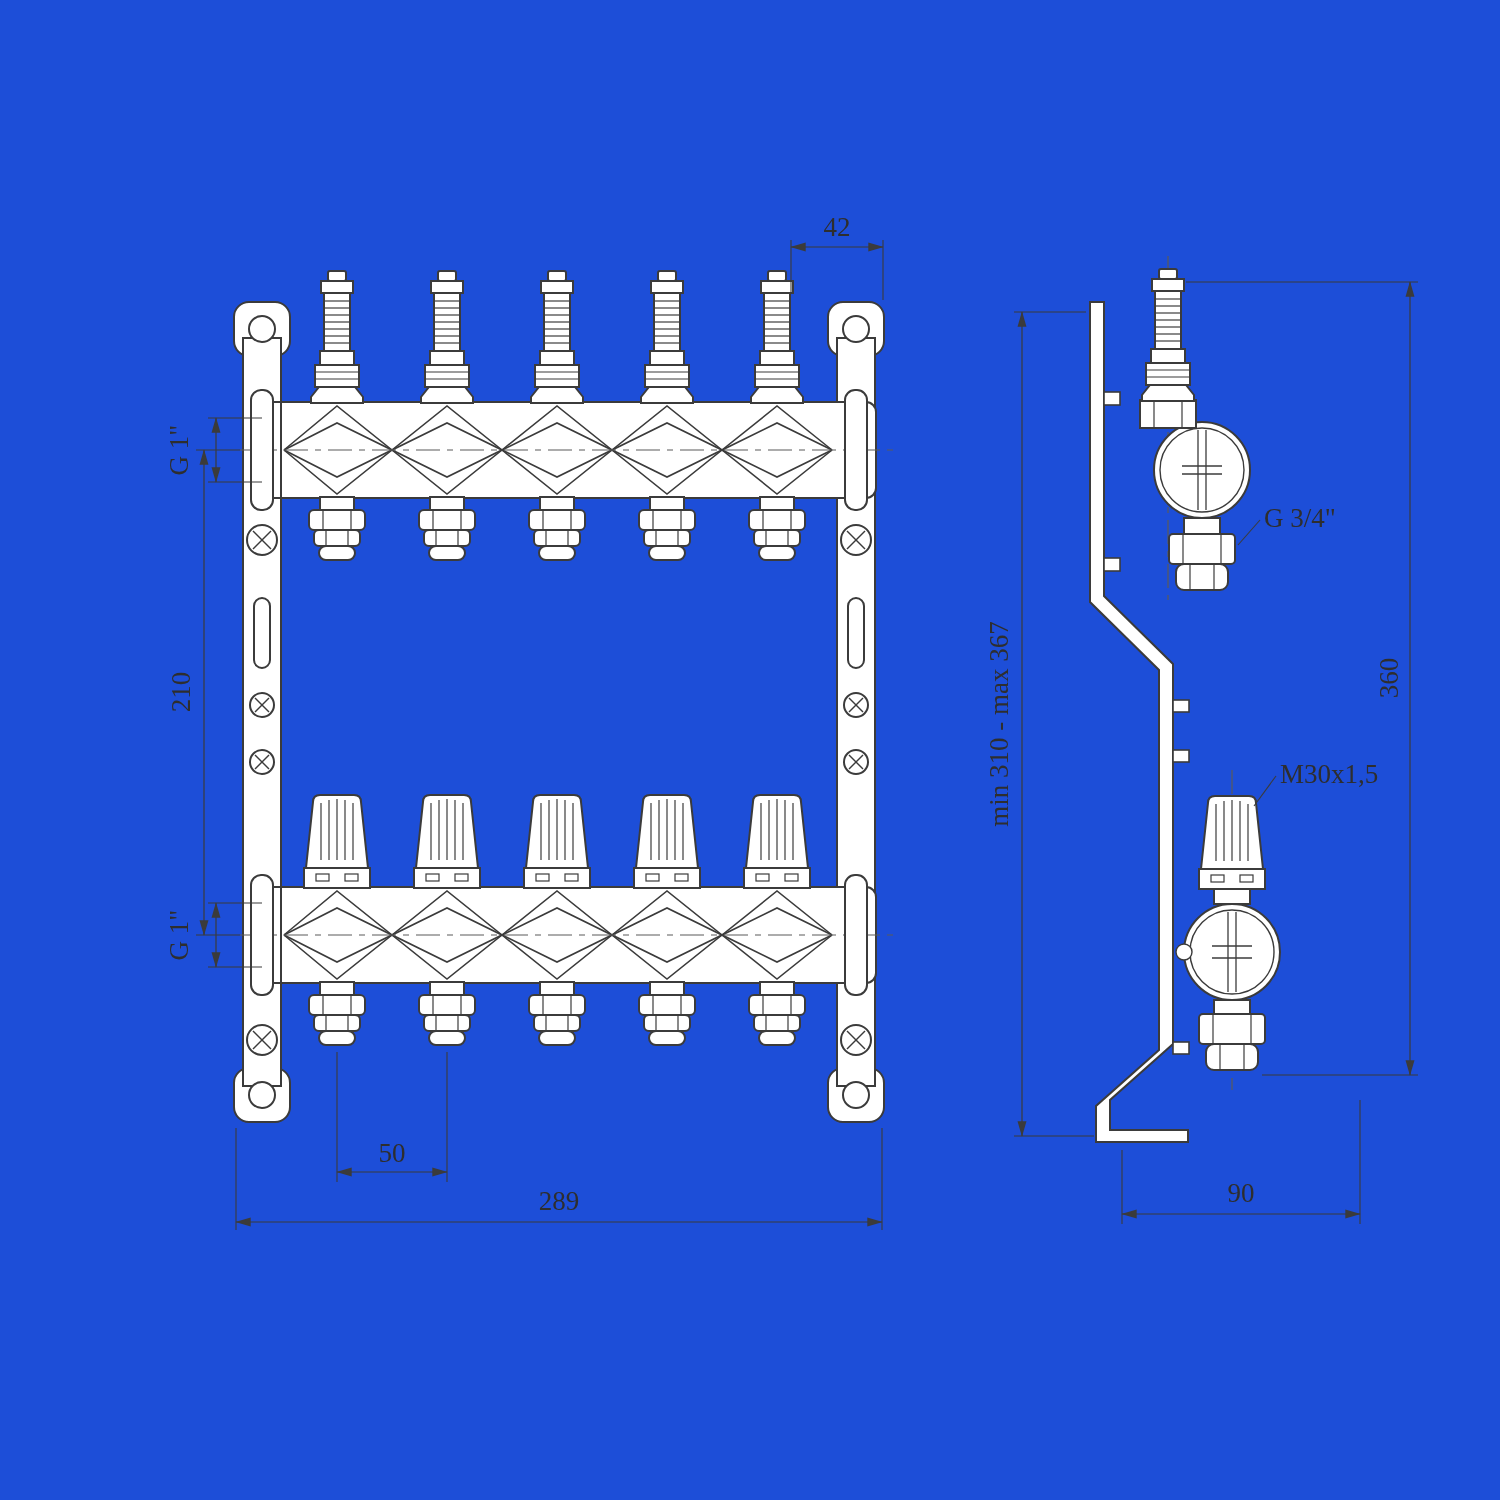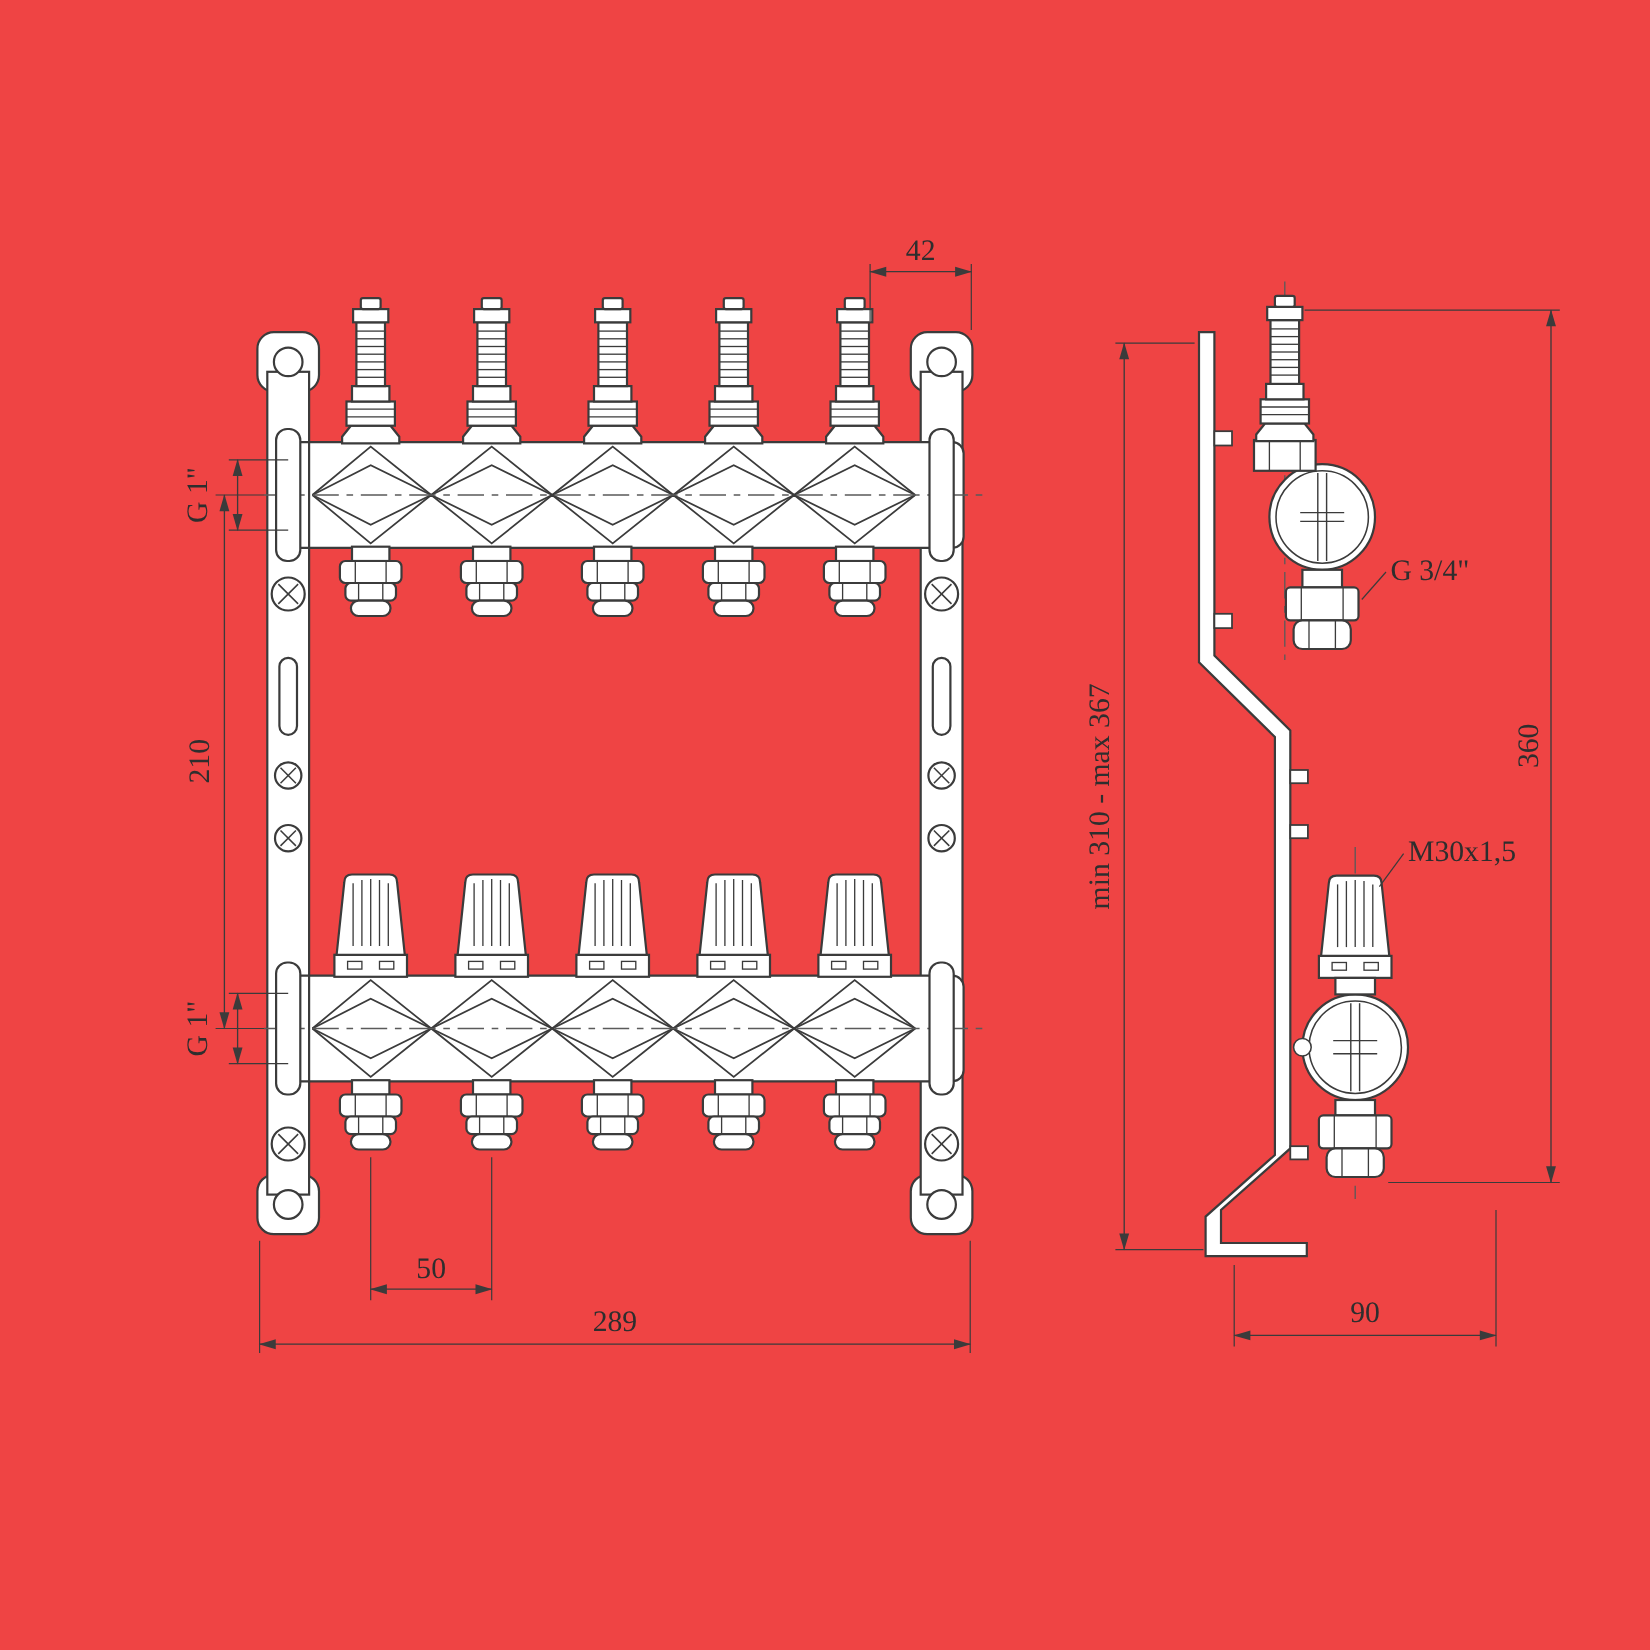--- a/index.html
+++ b/index.html
@@ -1,16 +1,16 @@
 <!DOCTYPE html>
 <html><head>
 <meta charset="utf-8">
 <style>
   html,body{margin:0;padding:0;background:#ffffff;}
-  .stage{position:relative;width:1500px;height:1500px;background:#ef4444;overflow:hidden;}
+  .stage{position:relative;width:1500px;height:1500px;background:#1d4ed8;overflow:hidden;}
   svg text{font-family:"Liberation Serif",serif;font-size:27px;fill:#2e2e2e;}
   .dim-ext{stroke:#3b3b3b;stroke-width:1.1;fill:none;}
   .dim-line{stroke:#3b3b3b;stroke-width:1.2;fill:none;}
   .leader{stroke:#3b3b3b;stroke-width:1.1;fill:none;}
   .cl{stroke:#5a5a5a;stroke-width:1.2;stroke-dasharray:24 7 6 7;fill:none;}
 </style>
 </head>
 <body>
 
 <div class="stage">

